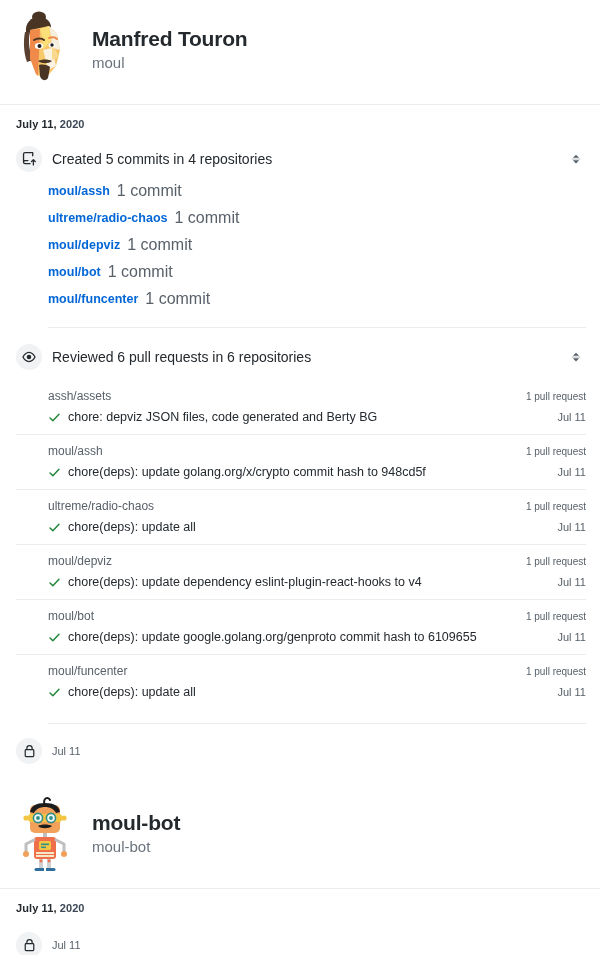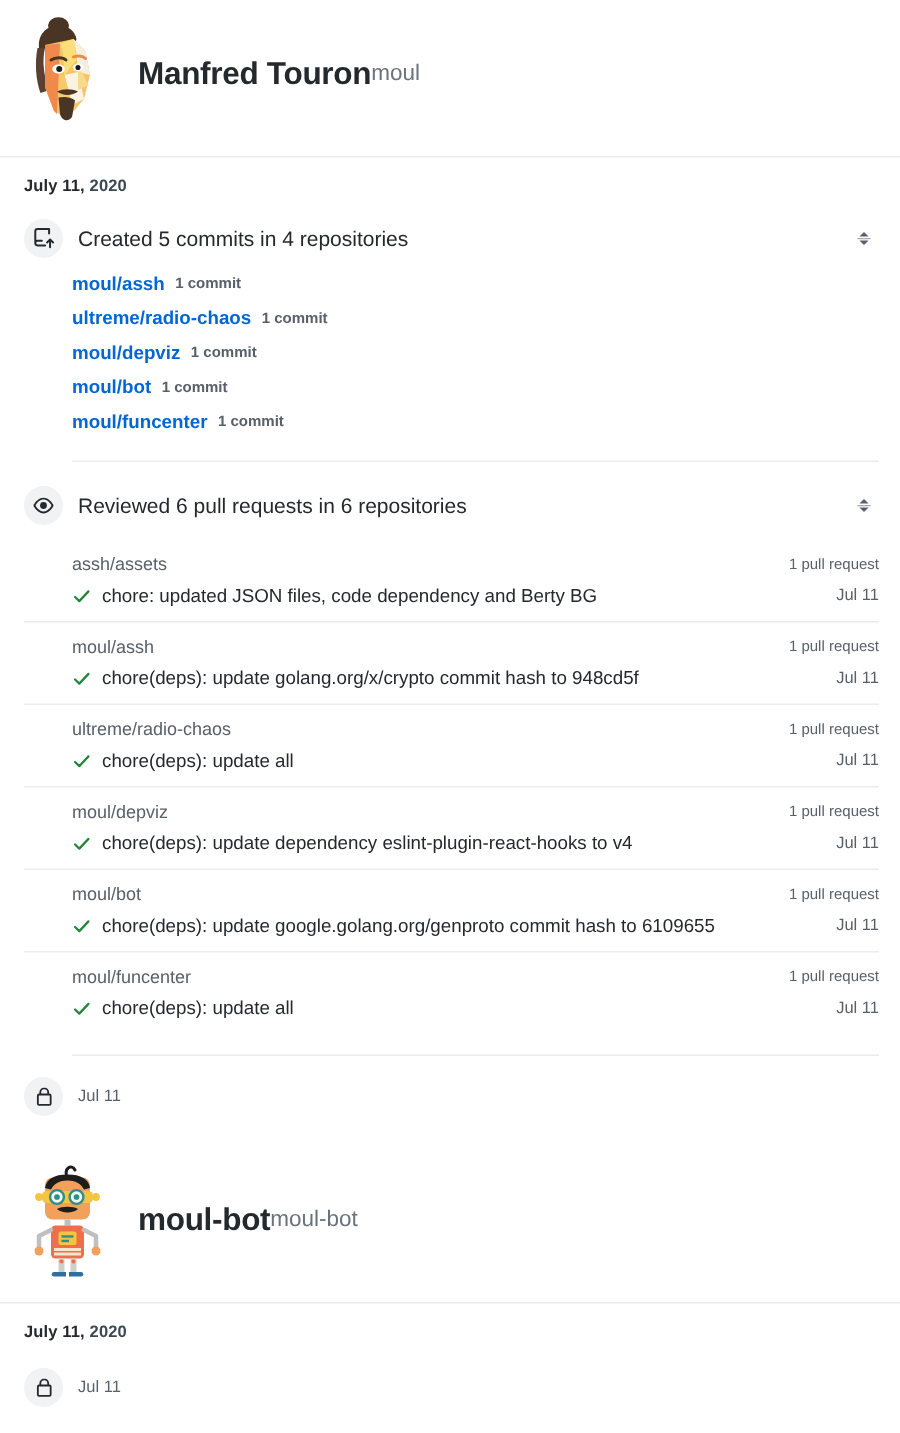--- a/index.html
+++ b/index.html
@@ -26,21 +26,21 @@
     box-sizing: border-box;
   }
   .avatar-wrap {
     width: 66px;
     height: 80px;
     flex: 0 0 66px;
     position: relative;
     margin-right: 14px;
   }
   .avatar-wrap svg { display: block; }
-  .profile-names { display: flex; flex-direction: row; justify-content: center; }
+  .profile-names { display: flex; flex-direction: column; justify-content: center; }
   .profile-name {
     font-size: 21px;
     font-weight: bold;
     letter-spacing: -0.2px;
     color: #24292e;
     line-height: 1.2;
   }
   .profile-login {
     font-size: 15px;
     color: #6a737d;
@@ -112,24 +112,23 @@
     position: relative;
   }
   .repo-link {
     font-size: 12.5px;
     color: #0366d6;
     font-weight: 600;
     text-decoration: none;
     cursor: pointer;
   }
   .commit-count {
-    font-size: 10px;
+    font-size: 16px;
     color: #586069;
     margin-left: 7px;
-    font-weight: bold;
   }
   .bar-cell {
     position: absolute;
     left: 444px;
     top: 50%;
     transform: translateY(-50%);
   }
   .bar {
     width: 34px;
     height: 7px;
@@ -332,21 +331,21 @@
           <span class="pr-repo">assh/assets</span>
           <span class="pr-meta">1 pull request</span>
         </div>
         <div class="pr-item-row">
           <span class="pr-item-left">
             <span class="check-icon">
               <svg width="13" height="13" viewBox="0 0 16 16" fill="none" stroke="#22863a" stroke-width="1.8" stroke-linecap="round" stroke-linejoin="round">
                   <path d="M2.5 8.6 6 12 13.5 4"></path>
                 </svg>
             </span>
-            <span class="pr-title">chore: updated JSON files, code dependency and Berty BG</span>
+            <span class="pr-title">chore: depviz JSON files, code generated and Berty BG</span>
           </span>
           <span class="pr-date">Jul 11</span>
         </div>
       </li>
 
       <li class="pr-group">
         <div class="pr-repo-row">
           <span class="pr-repo">moul/assh</span>
           <span class="pr-meta">1 pull request</span>
         </div>

